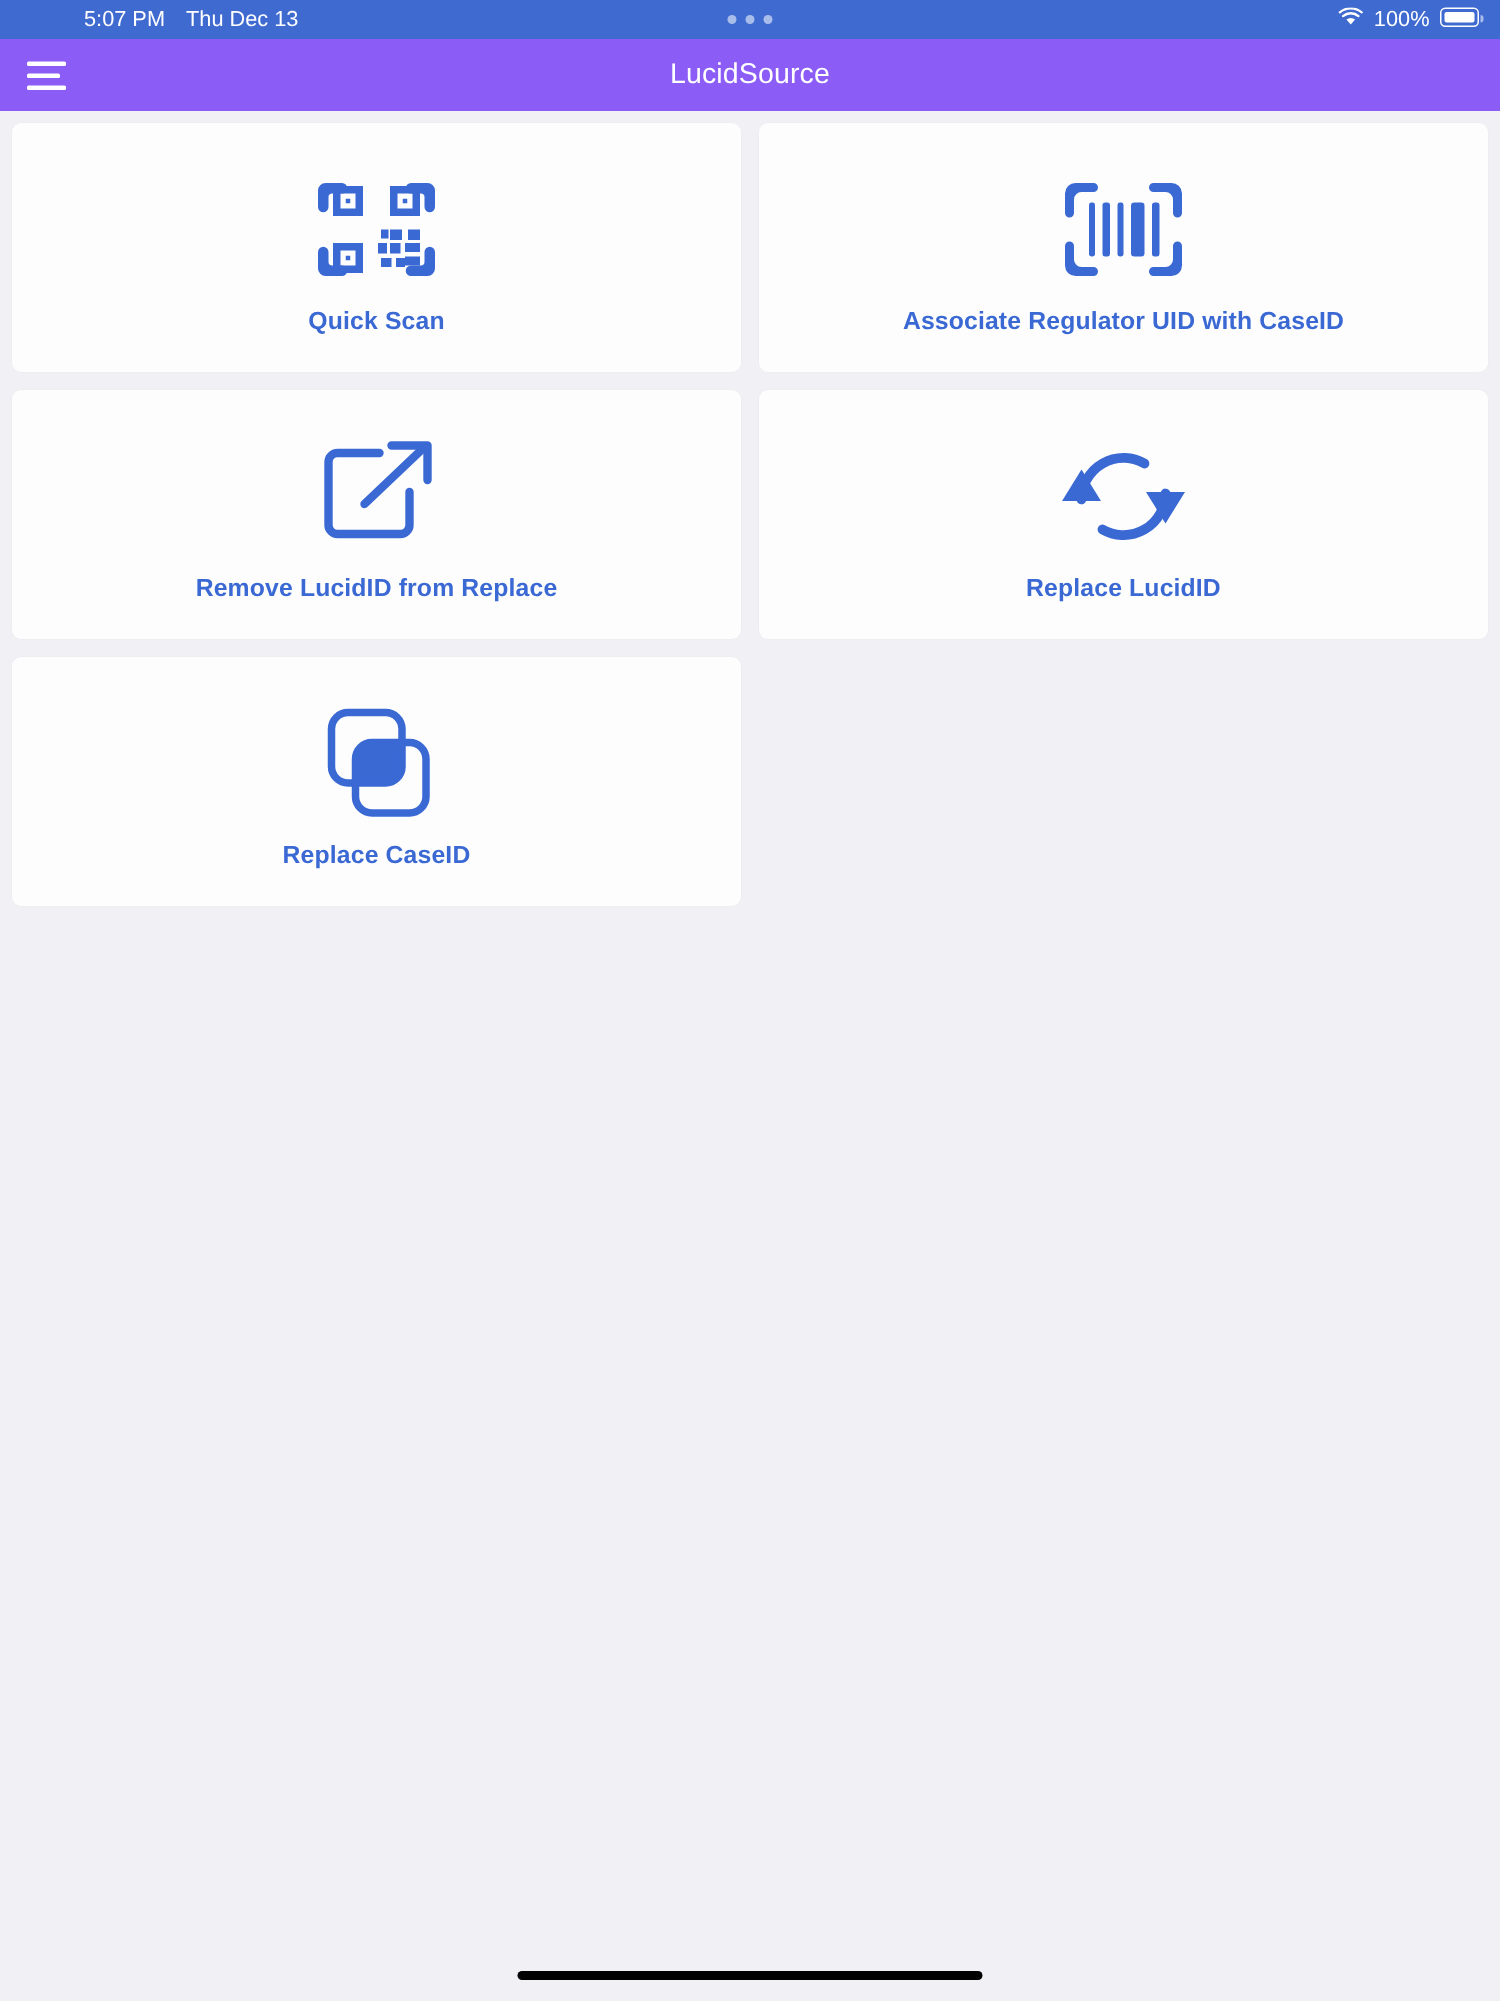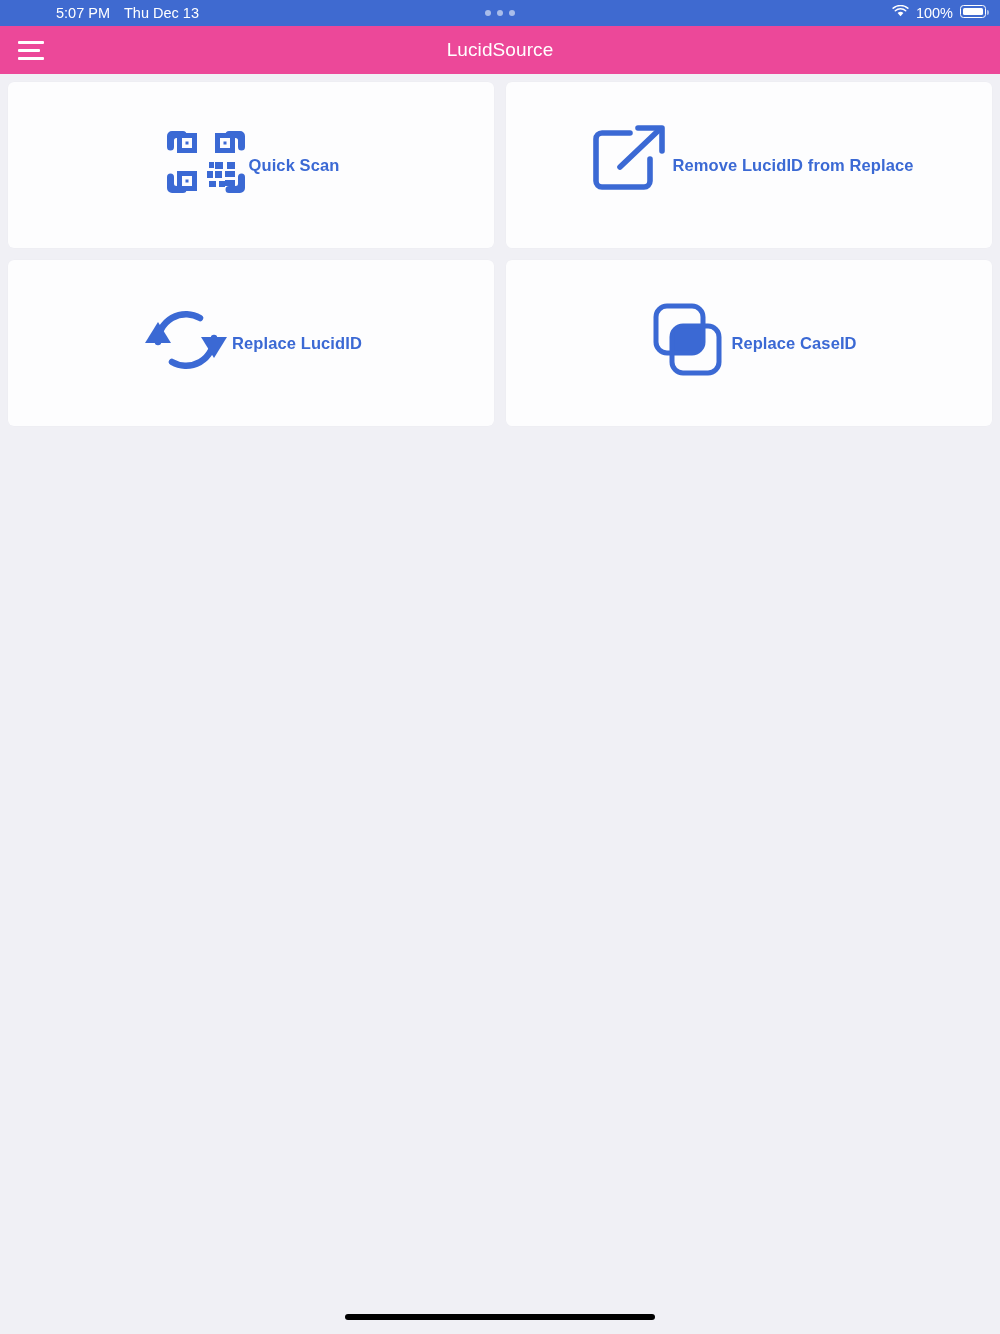--- a/index.html
+++ b/index.html
@@ -39,21 +39,21 @@
     position:relative;display:block;padding:1.6px;
   }
   .battery:after{
     content:"";position:absolute;right:-4px;top:3.5px;width:2.4px;height:5px;
     background:rgba(255,255,255,.55);border-radius:0 2px 2px 0;
   }
   .battery i{display:block;width:100%;height:100%;background:#fff;border-radius:1.5px;}
 
   
   .appbar{
-    position:relative;height:48px;background:#ec4899;
+    position:relative;height:48px;background:#8b5cf6;
     display:flex;align-items:center;padding:0 16px;
   }
   .menu-btn{
     width:34px;height:34px;display:flex;flex-direction:column;
     justify-content:center;gap:5px;cursor:pointer;padding:0 2px;
   }
   .menu-btn span{display:block;height:3px;background:#ffffff;border-radius:1px;}
   .menu-btn span:nth-child(1){width:26px;}
   .menu-btn span:nth-child(2){width:22px;}
   .menu-btn span:nth-child(3){width:26px;}
@@ -68,20 +68,21 @@
     grid-template-columns:1fr 1fr;
     gap:12px;
     padding:8px;
     align-content:start;
   }
   .card{
     background:#fdfdfe;
     border-radius:6px;
     height:166px;
     display:flex;
+    flex-direction:column;
     align-items:center;
     justify-content:center;
     cursor:pointer;
     box-shadow:0 0 0 .5px rgba(0,0,0,.015);
   }
   .card .icon{
     height:92px;
     display:flex;align-items:center;justify-content:center;
     margin-bottom:6px;
   }
@@ -171,20 +172,36 @@
           <rect x="62" y="61" width="10" height="6"></rect>
           <rect x="46" y="62" width="7" height="6"></rect>
           <rect x="56" y="62" width="6" height="6"></rect>
           <rect x="46" y="43" width="5" height="6"></rect>
         </svg>
       </div>
       <div class="label">Quick Scan</div>
     </div>
 
 
+    <div class="card">
+      <div class="icon">
+        <svg width="86" height="86" viewBox="0 0 86 86" fill="#3b69d4">
+          <path d="M4 19 a7 7 0 0 1 7-7 h12 a3 3 0 0 1 0 6 h-8 a5 5 0 0 0 -5 5 V32 a3 3 0 0 1 -6 0 Z"></path>
+          <path d="M82 19 a7 7 0 0 0 -7-7 H63 a3 3 0 0 0 0 6 h8 a5 5 0 0 1 5 5 V32 a3 3 0 0 0 6 0 Z"></path>
+          <path d="M4 67 a7 7 0 0 0 7 7 h12 a3 3 0 0 0 0-6 h-8 a5 5 0 0 1 -5-5 V54 a3 3 0 0 0 -6 0 Z"></path>
+          <path d="M82 67 a7 7 0 0 1 -7 7 H63 a3 3 0 0 1 0-6 h8 a5 5 0 0 0 5-5 V54 a3 3 0 0 1 6 0 Z"></path>
+          <rect x="20" y="25" width="4" height="36" rx="1.6"></rect>
+          <rect x="29" y="25" width="5" height="36" rx="1.8"></rect>
+          <rect x="39" y="25" width="4" height="36" rx="1.6"></rect>
+          <rect x="48" y="25" width="9" height="36" rx="2.2"></rect>
+          <rect x="62" y="25" width="5" height="36" rx="1.8"></rect>
+        </svg>
+      </div>
+      <div class="label">Associate Regulator UID with CaseID</div>
+    </div>
 
     <div class="card">
       <div class="icon">
         <svg width="88" height="86" viewBox="0 0 88 86" fill="none" stroke="#3b69d4" stroke-width="5.6" stroke-linecap="round" stroke-linejoin="round">
           <path d="M46 14 H18 a6 6 0 0 0 -6 6 V62 a6 6 0 0 0 6 6 H60 a6 6 0 0 0 6-6 V40"></path>
           <path d="M36 48 L76 10"></path>
           <path d="M54 9 H78 V32"></path>
         </svg>
       </div>
       <div class="label">Remove LucidID from Replace</div>

